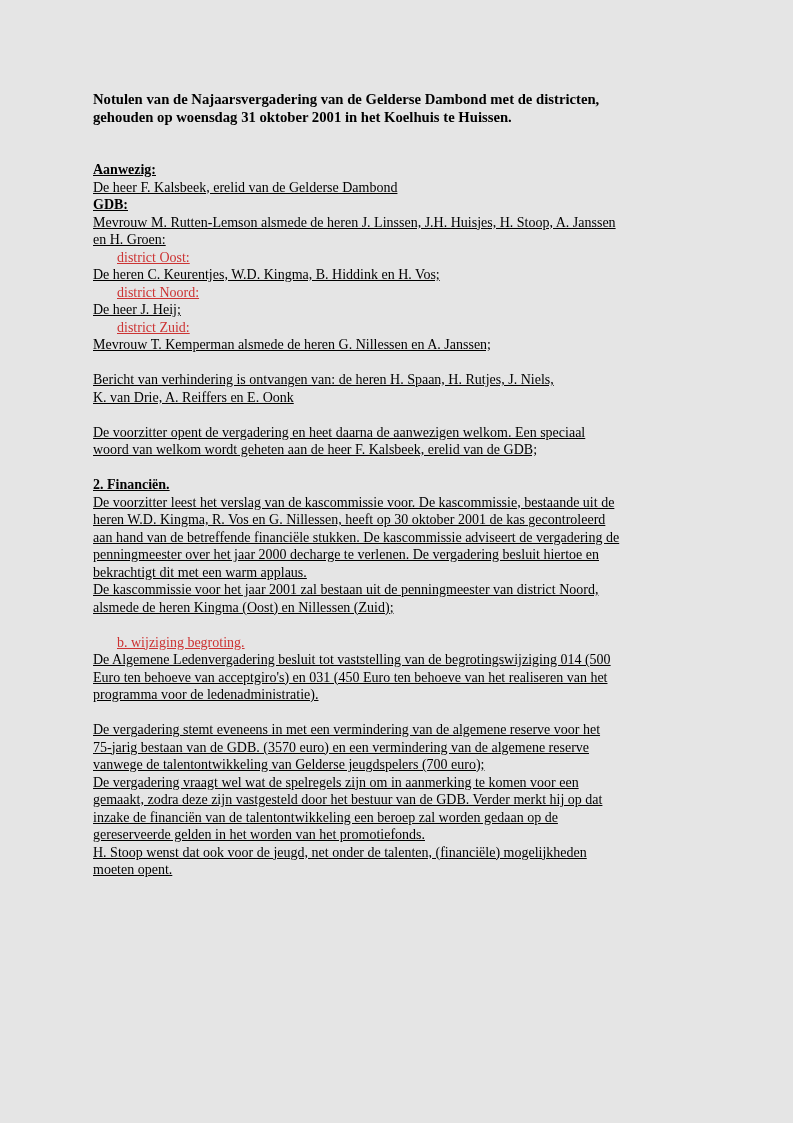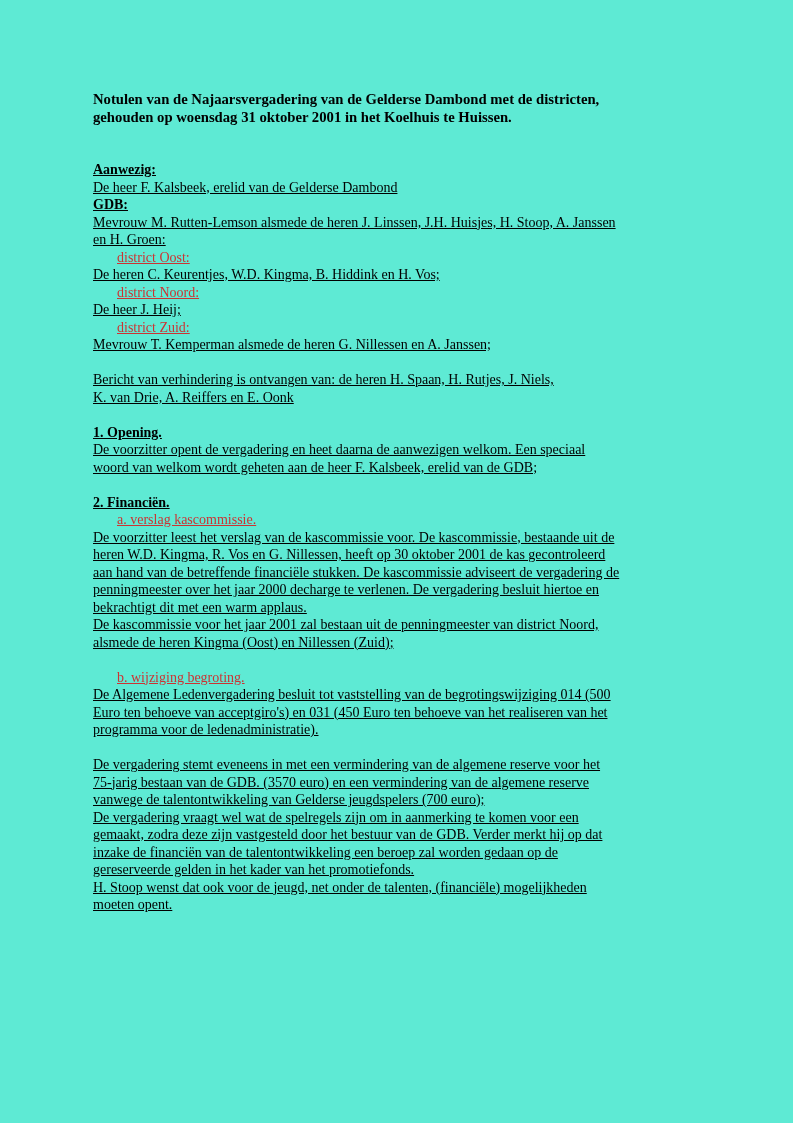--- a/index.html
+++ b/index.html
@@ -4,21 +4,21 @@
 <style>
   html, body {
     margin: 0;
     padding: 0;
     background: #ffffff;
   }
   .page {
     position: relative;
     width: 793px;
     height: 1123px;
-    background: #5eead4;
+    background: #e5e5e5;
     overflow: hidden;
     font-family: "Liberation Serif", "DejaVu Serif", serif;
     color: #000000;
   }
   .content {
     position: absolute;
     left: 93px;
     top: 91px;
     width: 604px;
   }
@@ -75,30 +75,28 @@
     <div class="gap-md"></div>
 
     <div class="block">
       <div class="ln">Bericht van verhindering is ontvangen van: de heren H. Spaan, H. Rutjes, J. Niels,</div>
       <div class="ln">K. van Drie, A. Reiffers en E. Oonk</div>
     </div>
 
     <div class="gap-md"></div>
 
     <div class="block">
-      <div class="ln bold">1. Opening.</div>
       <div class="ln">De voorzitter opent de vergadering en heet daarna de aanwezigen welkom. Een speciaal</div>
       <div class="ln">woord van welkom wordt geheten aan de heer F. Kalsbeek, erelid van de GDB;</div>
     </div>
 
     <div class="gap-md"></div>
 
     <div class="block">
       <div class="ln bold">2. Financiën.</div>
-      <div class="ln red">a. verslag kascommissie.</div>
       <div class="ln">De voorzitter leest het verslag van de kascommissie voor. De kascommissie, bestaande uit de</div>
       <div class="ln">heren W.D. Kingma, R. Vos en G. Nillessen, heeft op 30 oktober 2001 de kas gecontroleerd</div>
       <div class="ln">aan hand van de betreffende financiële stukken. De kascommissie adviseert de vergadering de</div>
       <div class="ln">penningmeester over het jaar 2000 decharge te verlenen. De vergadering besluit hiertoe en</div>
       <div class="ln">bekrachtigt dit met een warm applaus.</div>
       <div class="ln">De kascommissie voor het jaar 2001 zal bestaan uit de penningmeester van district Noord,</div>
       <div class="ln">alsmede de heren Kingma (Oost) en Nillessen (Zuid);</div>
     </div>
 
     <div class="gap-md"></div>
@@ -112,19 +110,19 @@
 
     <div class="gap-md"></div>
 
     <div class="block">
       <div class="ln">De vergadering stemt eveneens in met een vermindering van de algemene reserve voor het</div>
       <div class="ln">75-jarig bestaan van de GDB. (3570 euro) en een vermindering van de algemene reserve</div>
       <div class="ln">vanwege de talentontwikkeling van Gelderse jeugdspelers (700 euro);</div>
       <div class="ln">De vergadering vraagt wel wat de spelregels zijn om in aanmerking te komen voor een</div>
       <div class="ln">gemaakt, zodra deze zijn vastgesteld door het bestuur van de GDB. Verder merkt hij op dat</div>
       <div class="ln">inzake de financiën van de talentontwikkeling een beroep zal worden gedaan op de</div>
-      <div class="ln">gereserveerde gelden in het kader van het promotiefonds.</div>
+      <div class="ln">gereserveerde gelden in het worden van het promotiefonds.</div>
       <div class="ln">H. Stoop wenst dat ook voor de jeugd, net onder de talenten, (financiële) mogelijkheden</div>
       <div class="ln">moeten opent.</div>
     </div>
 
   </div>
 </div>
 
 </body></html>

